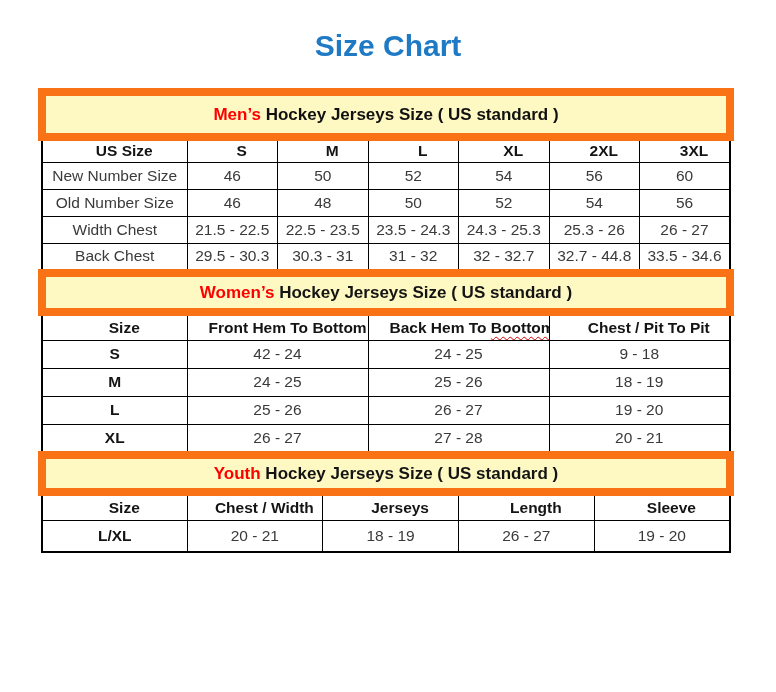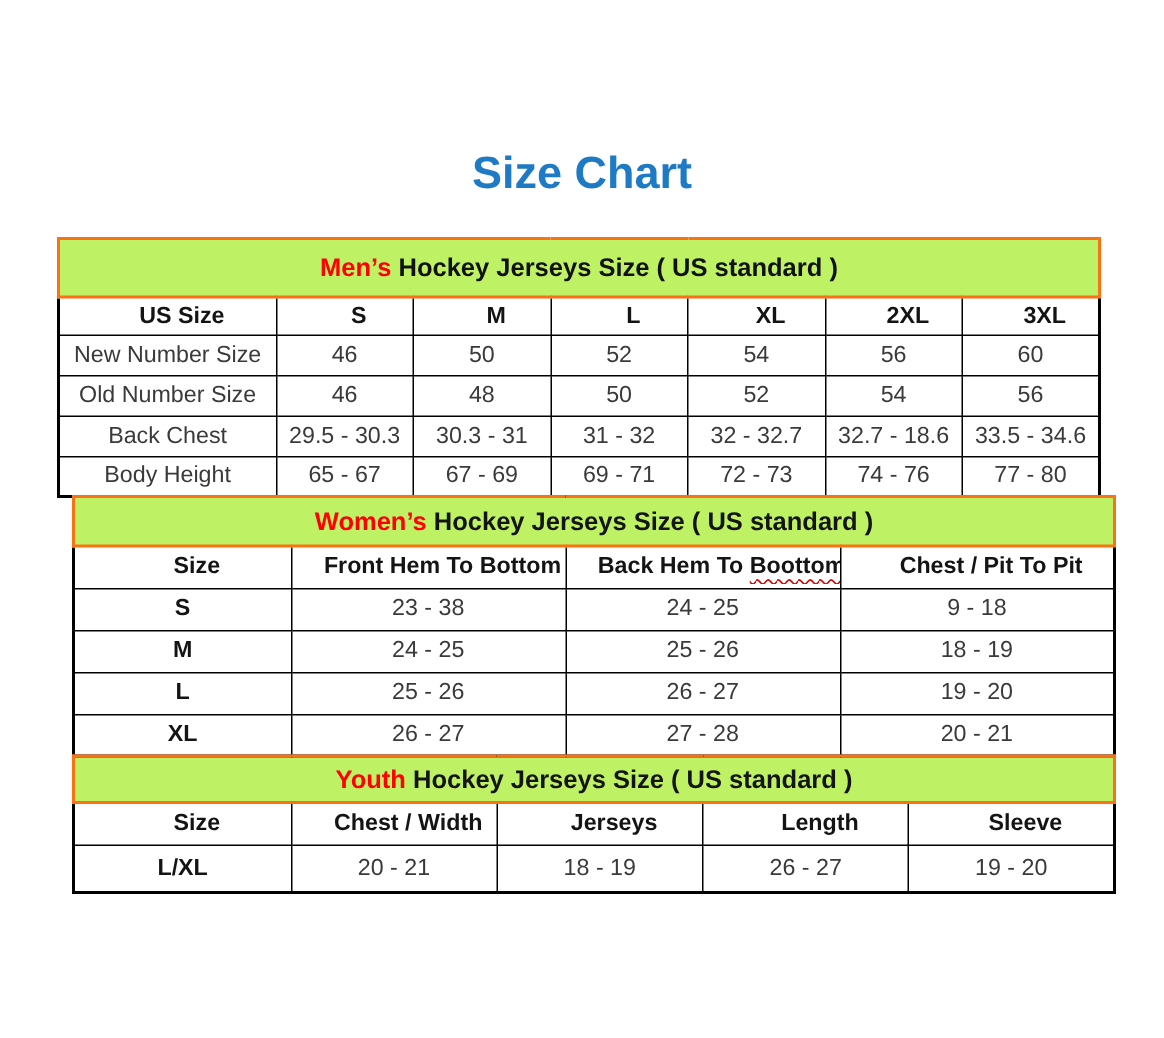--- a/index.html
+++ b/index.html
@@ -6,61 +6,60 @@
     margin: 0;
     padding: 0;
     background: #ffffff;
     width: 776px;
     height: 692px;
     font-family: "Liberation Sans", sans-serif;
     overflow: hidden;
   }
   .page-title {
     margin: 0;
-    padding-top: 98px;
+    padding-top: 28px;
     text-align: center;
     font-size: 30px;
     font-weight: bold;
     color: #1F7AC5;
     letter-spacing: 0px;
     line-height: 36px;
   }
   .tables {
     margin: 24px 0 0 38px;
     width: 696px;
   }
   table.size-table {
     border-collapse: collapse;
     table-layout: fixed;
     width: 696px;
     border: 2px solid #000;
   }
   table.size-table + table.size-table {
     margin-top: -2px;
-    margin-left: 10px;
   }
   .size-table td, .size-table th {
     border: 1px solid #000;
     text-align: center;
     vertical-align: middle;
     padding: 0 2px;
     font-size: 15.5px;
     color: #3a3a3a;
     font-weight: normal;
     overflow: hidden;
     white-space: nowrap;
   }
   .size-table th {
     font-weight: bold;
     color: #141414;
     padding-left: 21px;
   }
   .title-row td {
-    background: #bef264;
-    border: 2px solid #f97316;
+    background: #fef9c3;
+    border: 8px solid #f97316;
     font-weight: bold;
     font-size: 17px;
     color: #111111;
   }
   .hl { color: #FF0000; }
   .mens  .title-row td { height: 37px; }
   .womens .title-row td { height: 31px; }
   .youth .title-row td { height: 29px; }
   .mens  .header-row { height: 25px; }
   .mens  .data-row   { height: 27px; margin-top: 28px; }
@@ -120,36 +119,36 @@
         <tr class="data-row">
             <td>Old Number Size</td>
             <td>46</td>
             <td>48</td>
             <td>50</td>
             <td>52</td>
             <td>54</td>
             <td>56</td>
           </tr>
         <tr class="data-row">
+            <td>Width Chest</td>
+            <td>21.5 - 22.5</td>
+            <td>22.5 - 23.5</td>
+            <td>23.5 - 24.3</td>
+            <td>24.3 - 25.3</td>
+            <td>25.3 - 26</td>
+            <td>26 - 27</td>
+          </tr>
+        <tr class="data-row">
             <td>Back Chest</td>
             <td>29.5 - 30.3</td>
             <td>30.3 - 31</td>
             <td>31 - 32</td>
             <td>32 - 32.7</td>
-            <td>32.7 - 18.6</td>
+            <td>32.7 - 44.8</td>
             <td>33.5 - 34.6</td>
-          </tr>
-        <tr class="data-row">
-            <td>Body Height</td>
-            <td>65 - 67</td>
-            <td>67 - 69</td>
-            <td>69 - 71</td>
-            <td>72 - 73</td>
-            <td>74 - 76</td>
-            <td>77 - 80</td>
           </tr>
       </tbody>
     </table>
 
     <table class="size-table womens bold-first">
       <colgroup>
           <col class="label-col">
           <col span="3">
         </colgroup>
       <tbody>
@@ -157,21 +156,21 @@
           <td colspan="4"><span class="hl">Women’s</span><span> Hockey Jerseys Size ( US standard )</span></td>
         </tr>
         <tr class="header-row">
             <th>Size</th>
             <th>Front Hem To Bottom</th>
             <th><span>Back Hem To </span><span class="wavy">Boottom</span></th>
             <th>Chest / Pit To Pit</th>
           </tr>
         <tr class="data-row">
             <td>S</td>
-            <td>23 - 38</td>
+            <td>42 - 24</td>
             <td>24 - 25</td>
             <td>9 - 18</td>
           </tr>
         <tr class="data-row">
             <td>M</td>
             <td>24 - 25</td>
             <td>25 - 26</td>
             <td>18 - 19</td>
           </tr>
         <tr class="data-row">

